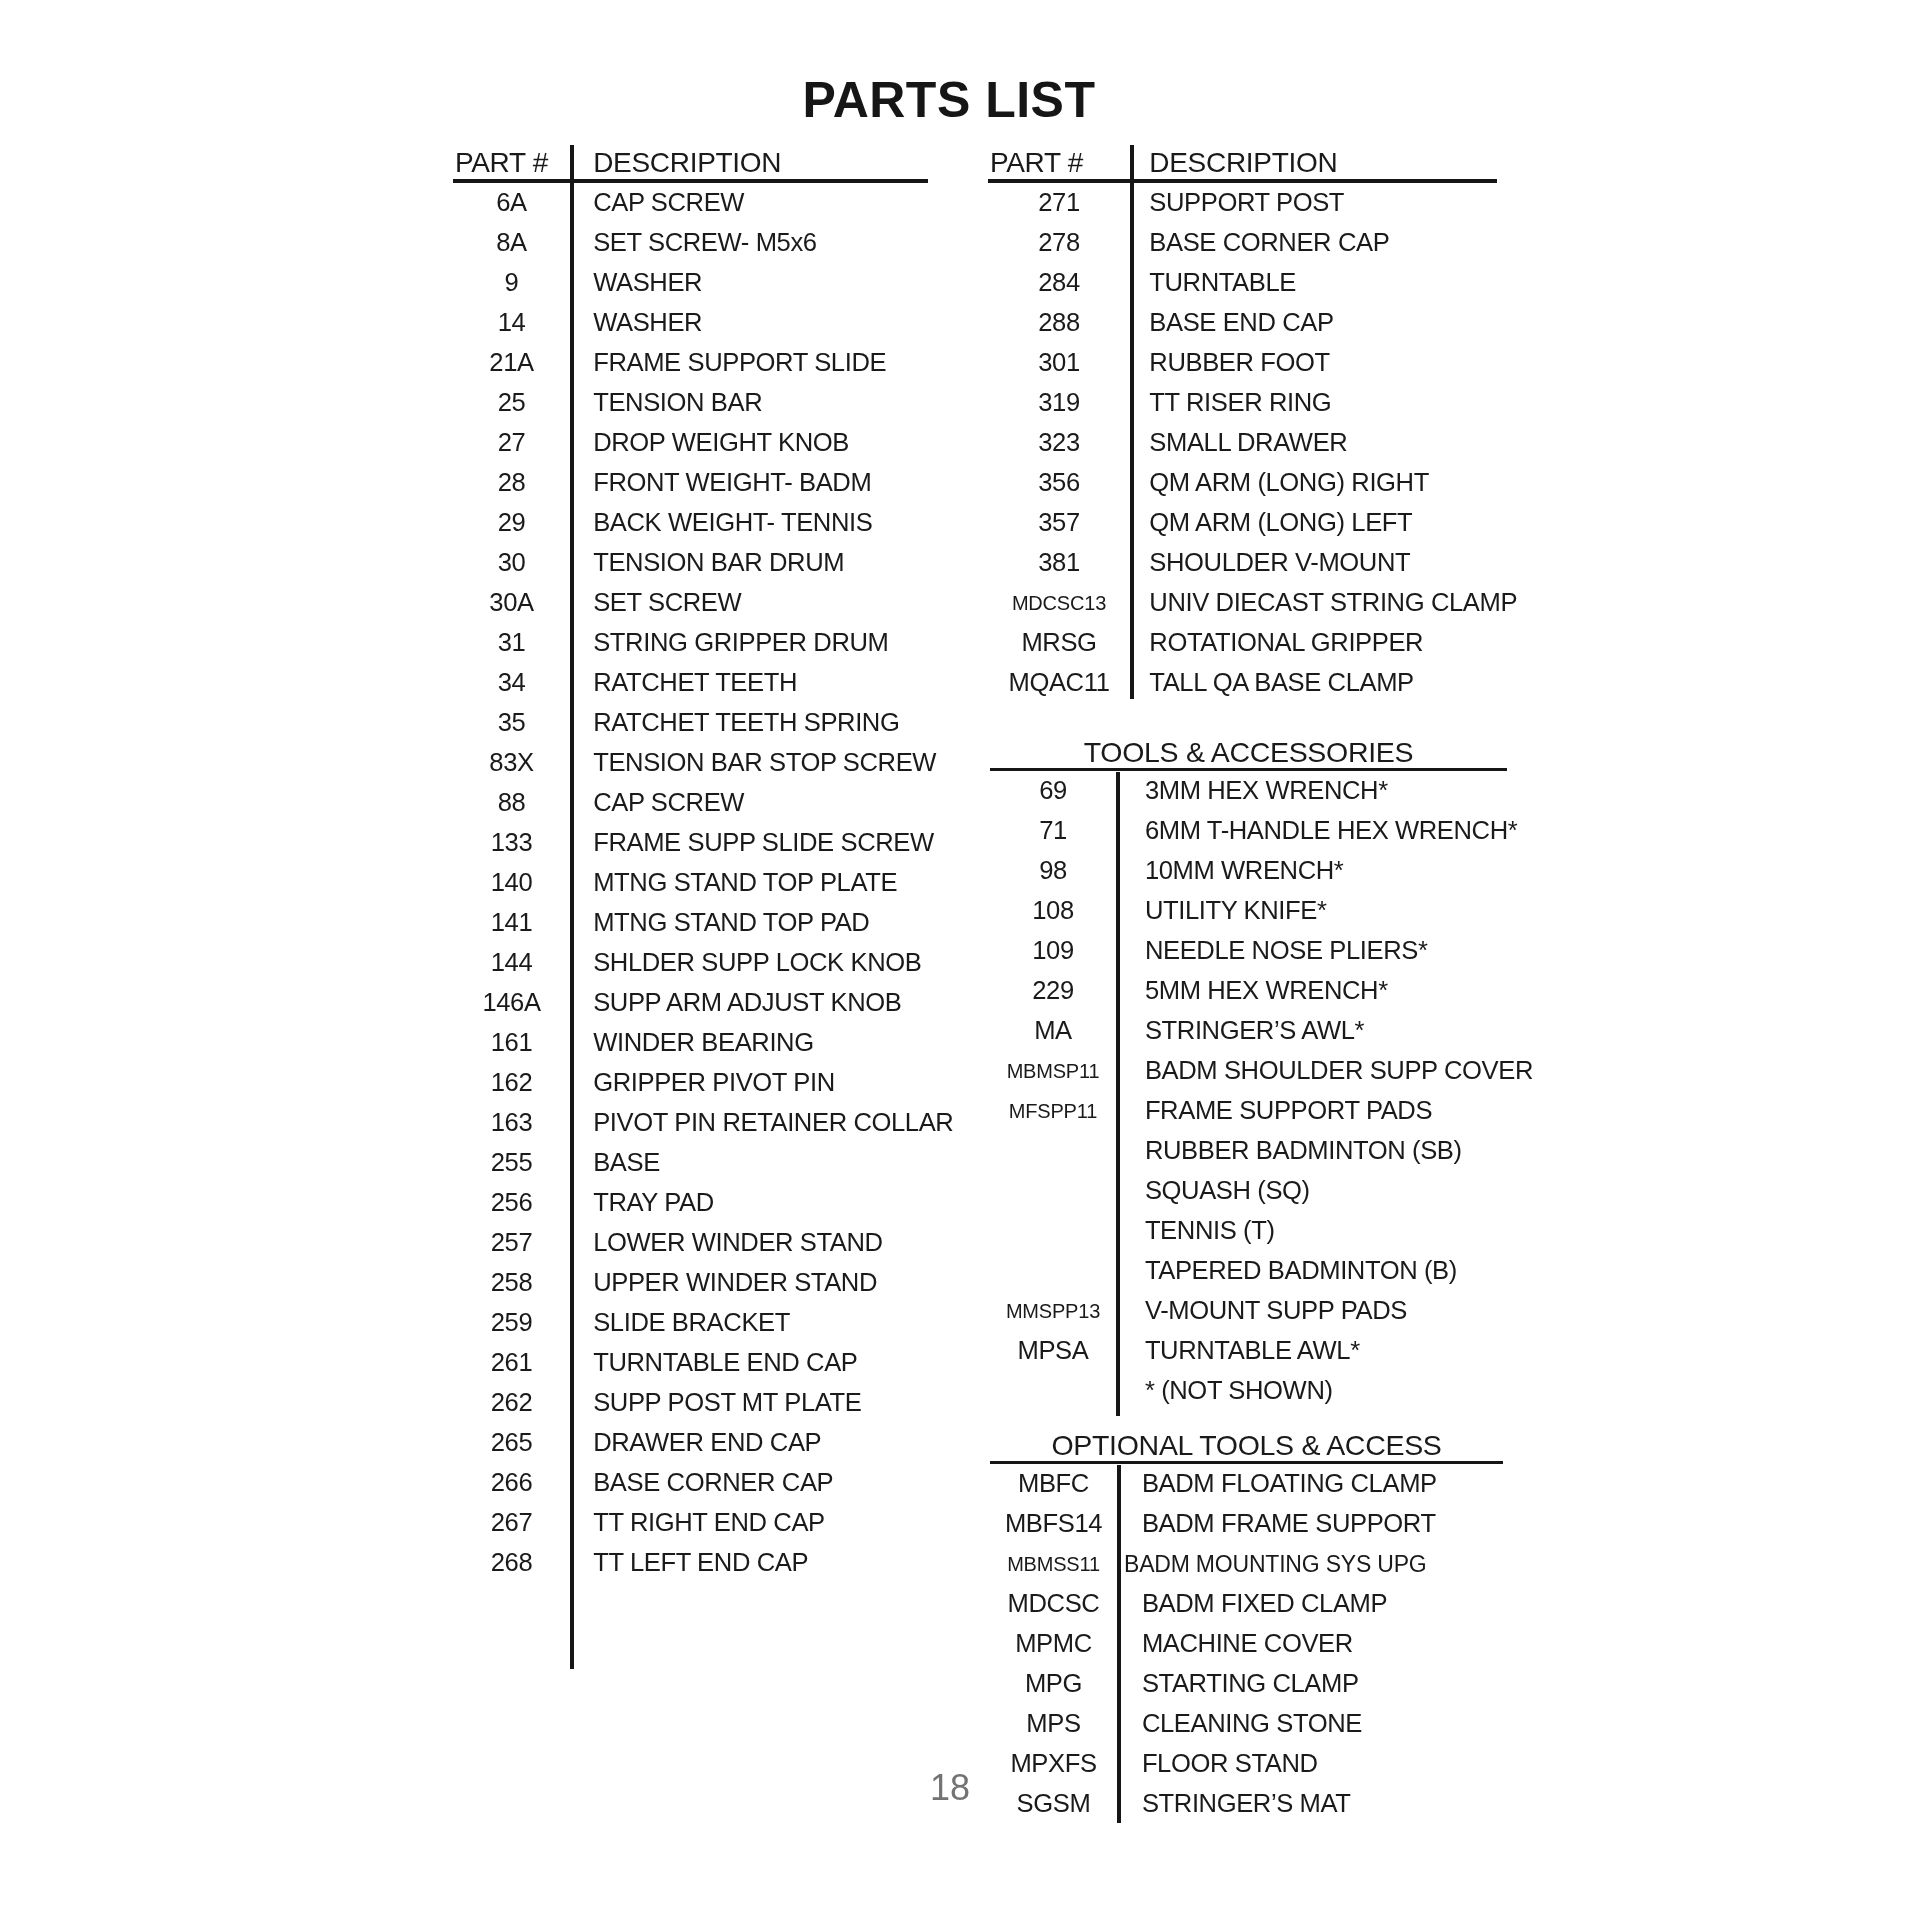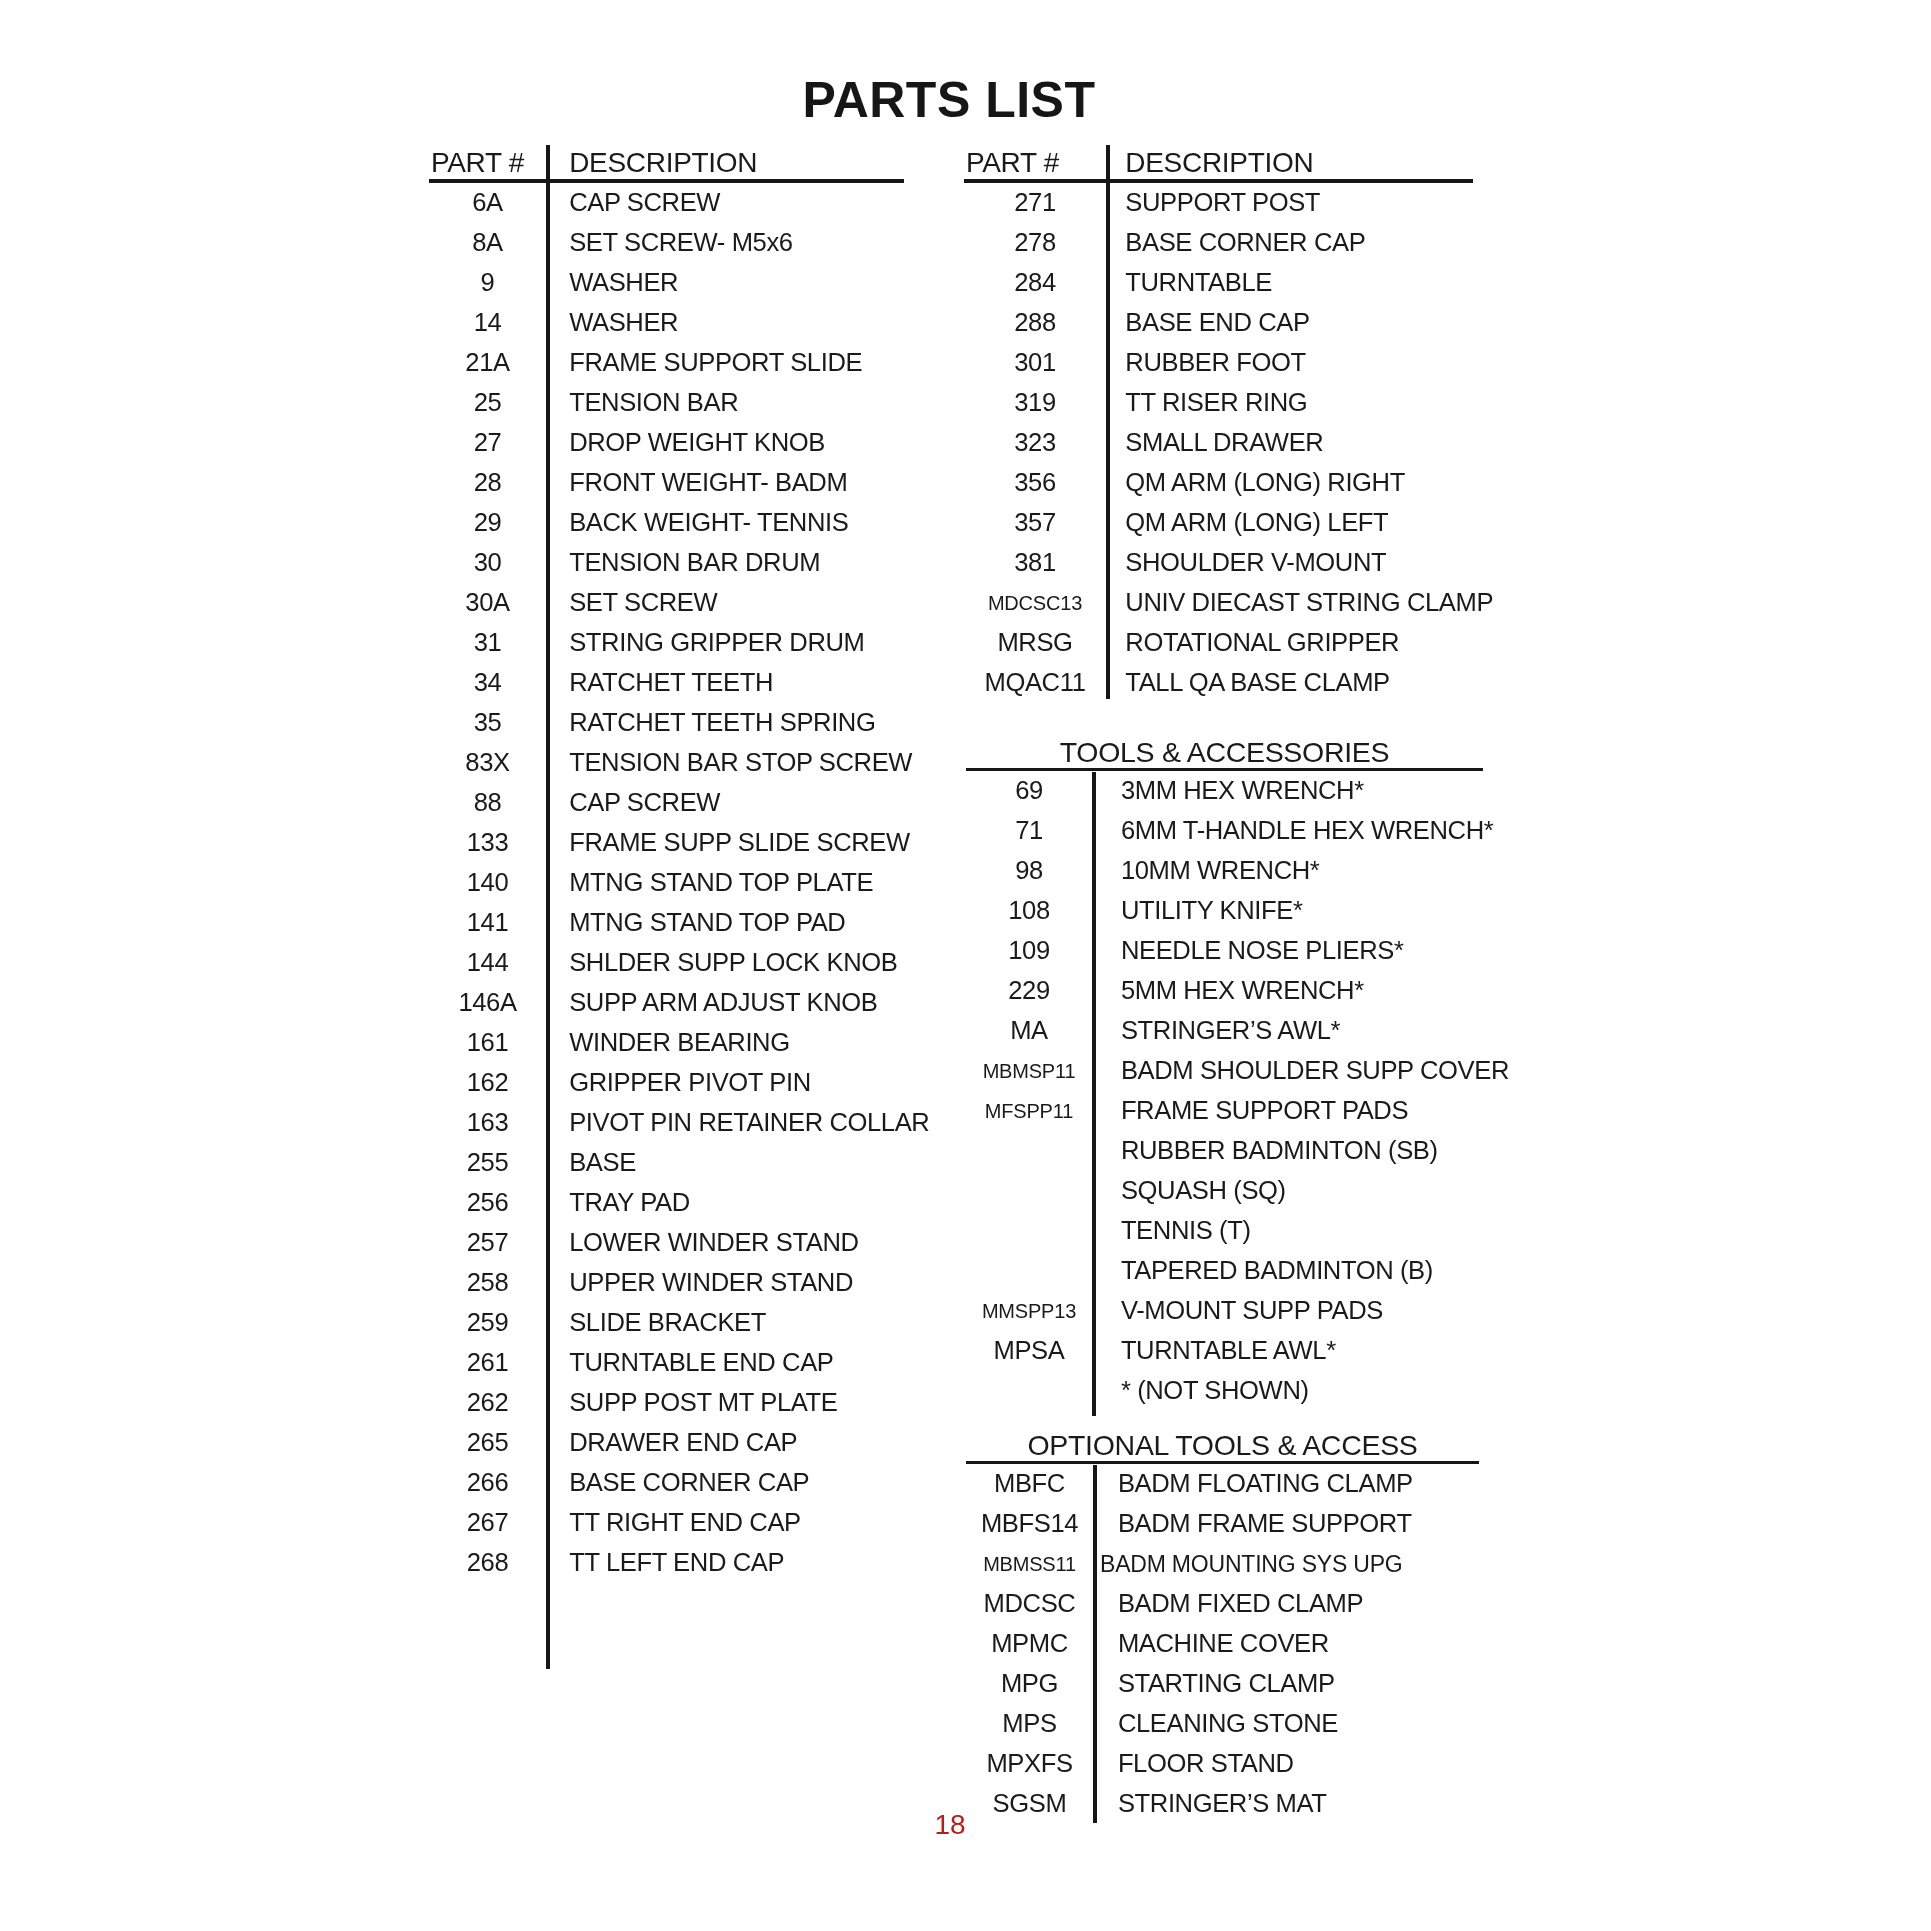--- a/index.html
+++ b/index.html
@@ -13,21 +13,21 @@
   }
   #title{
     position:absolute;
     top:71px;left:0;width:1898px;
     text-align:center;
     font-size:50px;
     font-weight:bold;
     letter-spacing:0.5px;
     color:#161616;
   }
-  .ptable{position:absolute;}
+  .ptable{position:absolute;margin-left:24px;}
   
   .thead{
     display:flex;
     align-items:flex-end;
     height:34px;
     border-bottom:4.8px solid #161616;
     font-size:28px;
     letter-spacing:-0.3px;
     white-space:nowrap;
   }
@@ -62,24 +62,24 @@
   .pcell.desc.small{font-size:23px;padding-left:7px;}
   
   .vline{
     position:absolute;
     width:3.9px;
     background:#161616;
     left:var(--pcol);
   }
   #page-number{
     position:absolute;
-    top:1809px;left:0;width:1900px;
+    top:1767px;left:0;width:1900px;
     text-align:center;
-    font-size:28px;
-    color:#b91c1c;
+    font-size:36px;
+    color:#737373;
   }
 </style>
 </head>
 <body>
 
 <div id="page">
 
   <div id="title">PARTS LIST</div>
 
   <section class="ptable" id="left-table" style="left:429px;top:145px;width:475px;--pcol:117px;--dpad:19.3px;">

